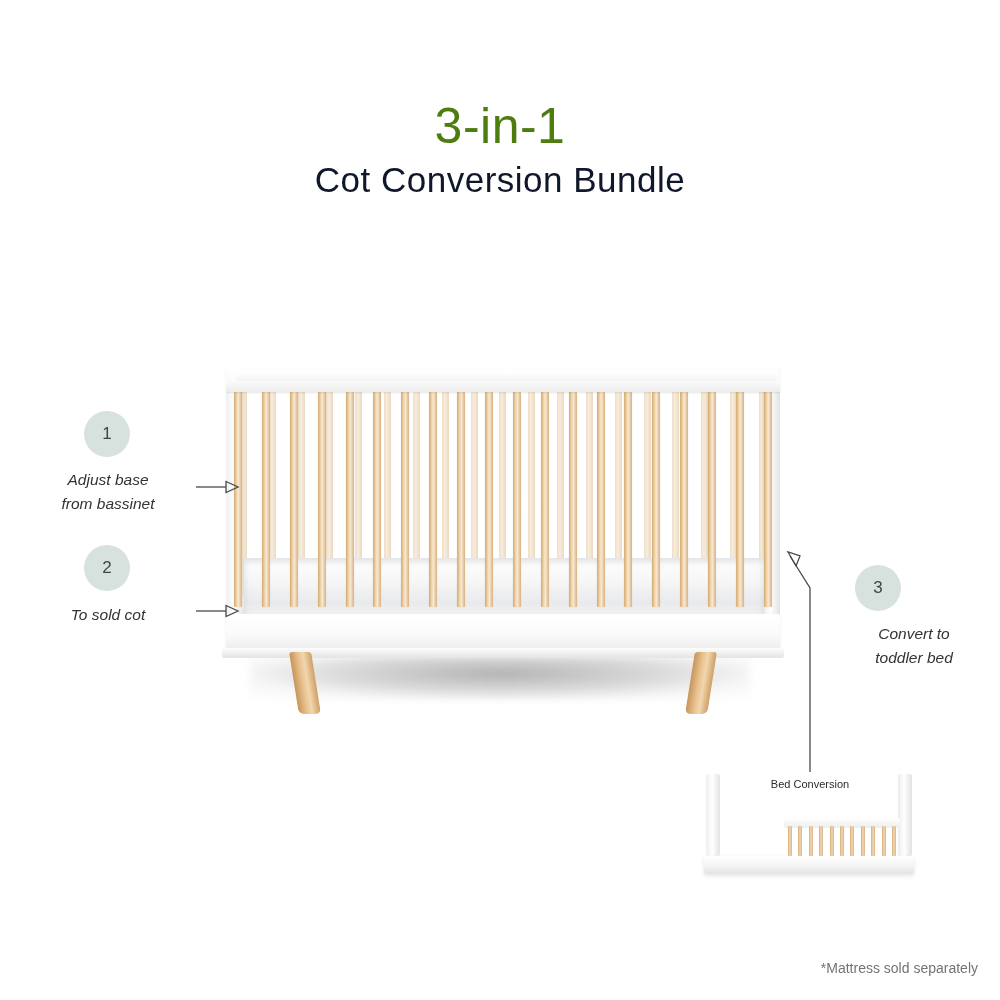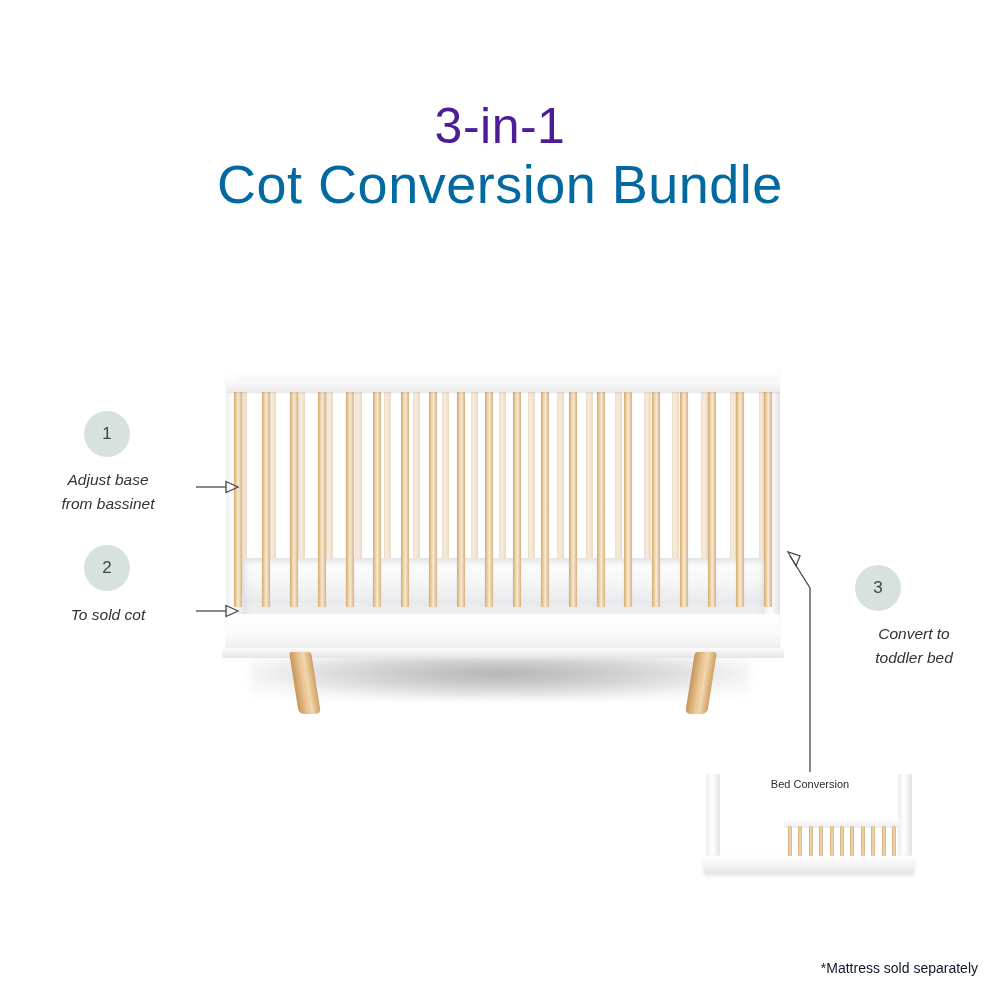--- a/index.html
+++ b/index.html
@@ -21,30 +21,30 @@
     position: absolute;
     left: 0;
     top: 100px;
     width: 1000px;
     text-align: center;
   }
   #title-line1 {
     font-size: 50px;
     font-weight: 300;
     letter-spacing: 0.5px;
-    color: #4c1d95;
+    color: #4d7c0f;
     line-height: 1.06;
   }
   #title-line2 {
-    font-size: 54px;
+    font-size: 35px;
     font-weight: 300;
     letter-spacing: 0.5px;
-    color: #0369a1;
+    color: #0f172a;
     line-height: 1.18;
-    margin-top: 0;
+    margin-top: 6px;
   }
 
   
   .callout-num {
     position: absolute;
     width: 46px;
     height: 46px;
     border-radius: 50%;
     background: #d7e1dd;
     color: #3c4846;
@@ -283,21 +283,21 @@
     color: #2b2b2b;
     z-index: 5;
   }
 
   
   #footnote {
     position: absolute;
     right: 22px;
     top: 960px;
     font-size: 14px;
-    color: #0f172a;
+    color: #737373;
   }
 </style>
 </head>
 <body>
 
 <div id="title-block">
   <div id="title-line1">3-in-1</div>
   <div id="title-line2">Cot Conversion Bundle</div>
 </div>
 

